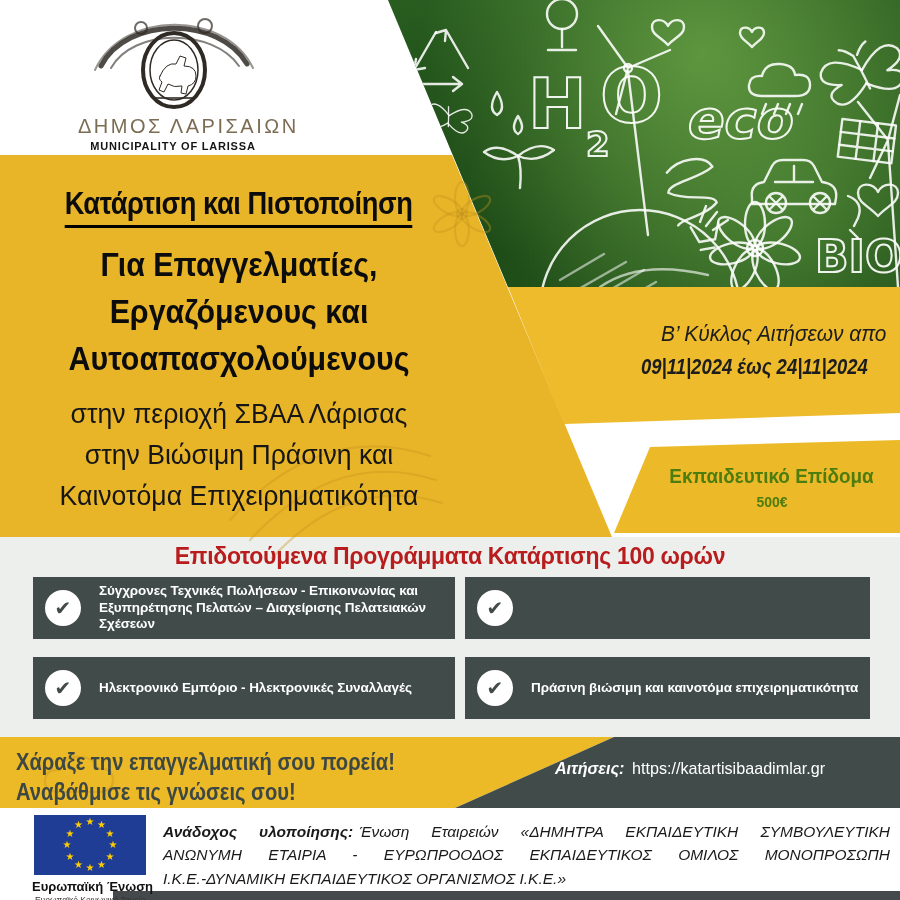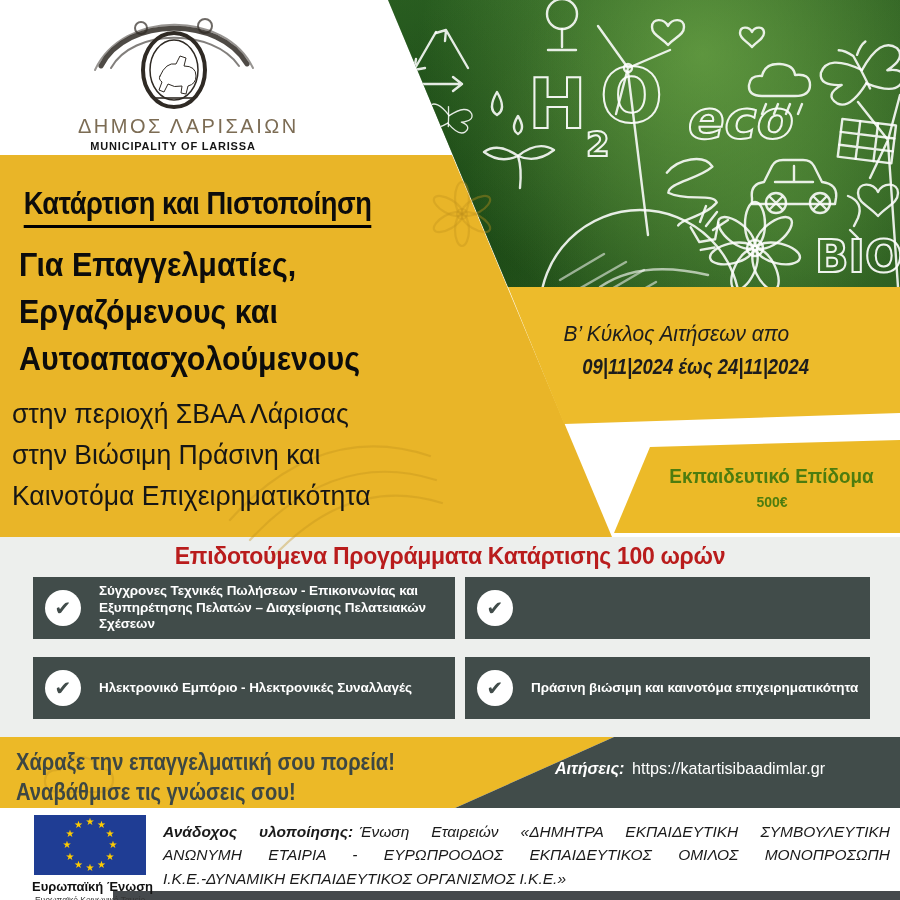--- a/index.html
+++ b/index.html
@@ -35,31 +35,31 @@
   .watermark-svg path,.watermark-svg circle,.watermark-svg ellipse
     {stroke:#c2941c;fill:none;stroke-width:2.2;stroke-linecap:round;opacity:.38;}
 
   
   .logo{position:absolute;left:78px;top:6px;width:190px;z-index:5;text-align:center;}
   .logo-art path,.logo-art ellipse,.logo-art circle{stroke:#2f2a24;fill:none;stroke-linecap:round;}
   .logo-gr{font-size:20px;letter-spacing:2.5px;color:#7c6c54;margin-top:1px;white-space:nowrap;}
   .logo-en{font-size:11px;font-weight:bold;letter-spacing:.8px;color:#151515;margin-top:2px;white-space:nowrap;}
 
   
-  .hero{position:absolute;left:0;top:186px;width:478px;z-index:5;color:#0c0c0c;}
+  .hero{position:absolute;left:0;top:186px;width:478px;z-index:5;text-align:center;color:#0c0c0c;}
   .hero-title{font-size:31px;font-weight:bold;letter-spacing:-.5px;white-space:nowrap;}
   .hero-title .squeeze{display:inline-block;transform:scaleX(.88);transform-origin:center;
      border-bottom:3px solid #000;padding-bottom:3px;}
   .hero-sub{margin-top:14px;font-size:33px;font-weight:bold;line-height:1.42;
      transform:scaleX(.92);transform-origin:center;}
   .hero-desc{margin-top:10px;font-size:28px;line-height:1.47;color:#161616;
      transform:scaleX(.95);transform-origin:center;}
 
   
-  .cycle{position:absolute;left:555px;top:321px;width:340px;z-index:5;text-align:left;color:#1d1d1d;}
+  .cycle{position:absolute;left:555px;top:321px;width:340px;z-index:5;text-align:right;color:#1d1d1d;}
   .cycle-l1{font-style:italic;font-size:22px;transform:scaleX(.95);transform-origin:center;white-space:nowrap;}
   .cycle-l2{margin-top:7px;font-style:italic;font-weight:bold;font-size:22px;
      transform:scaleX(.84);transform-origin:center;white-space:nowrap;}
   .allowance{position:absolute;left:614px;top:440px;width:286px;height:93px;z-index:5;
      display:flex;flex-direction:column;align-items:center;justify-content:center;
      padding-left:30px;color:#4d7c0f;font-weight:bold;}
   .allow-l1{font-size:21px;transform:scaleX(.9);transform-origin:center;white-space:nowrap;}
   .allow-l2{font-size:14px;margin-top:6px;}
 
   

